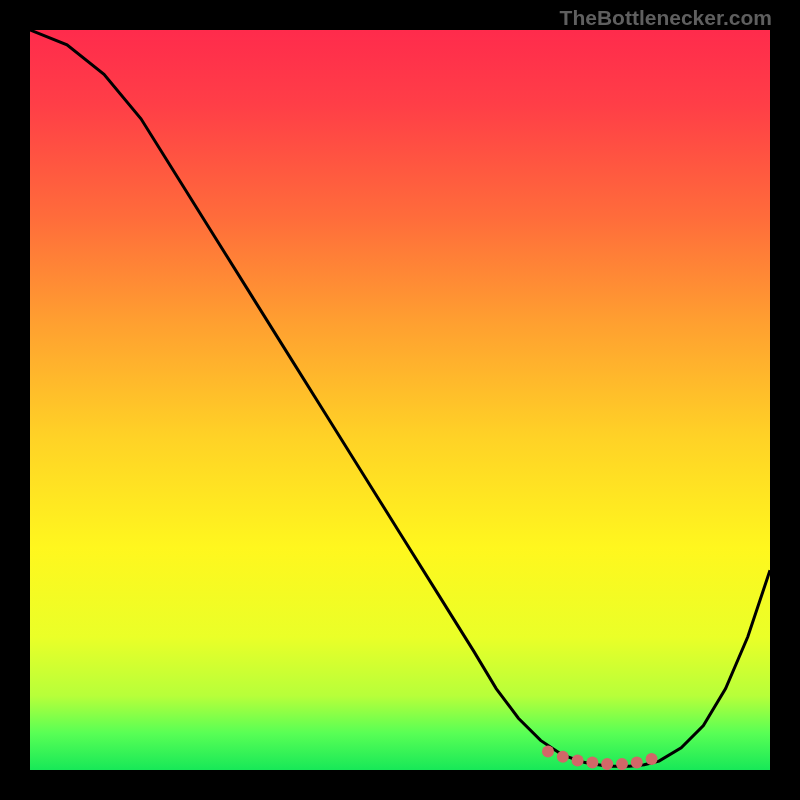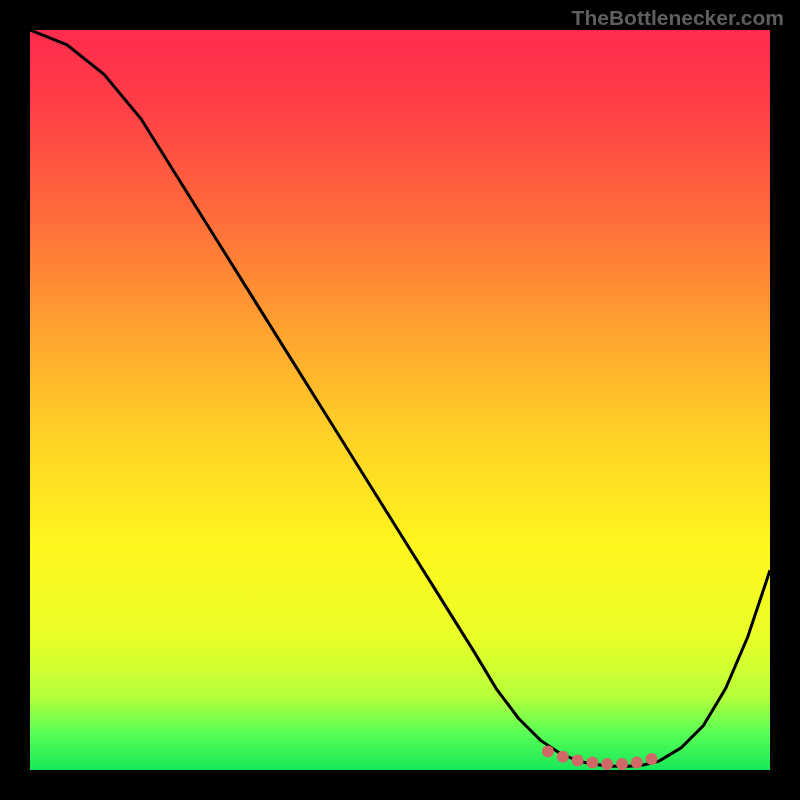--- a/index.html
+++ b/index.html
@@ -7,21 +7,21 @@
     padding: 0;
     width: 800px;
     height: 800px;
     background: #000;
     position: relative;
     font-family: Arial, sans-serif;
   }
   .watermark {
     position: absolute;
     top: 6px;
-    right: 16px;
+    right: 28px;
     color: #5f5f5f;
     font-size: 21px;
     font-weight: bold;
     z-index: 10;
   }
   .plot {
     position: absolute;
     left: 30px;
     top: 30px;
     width: 740px;

